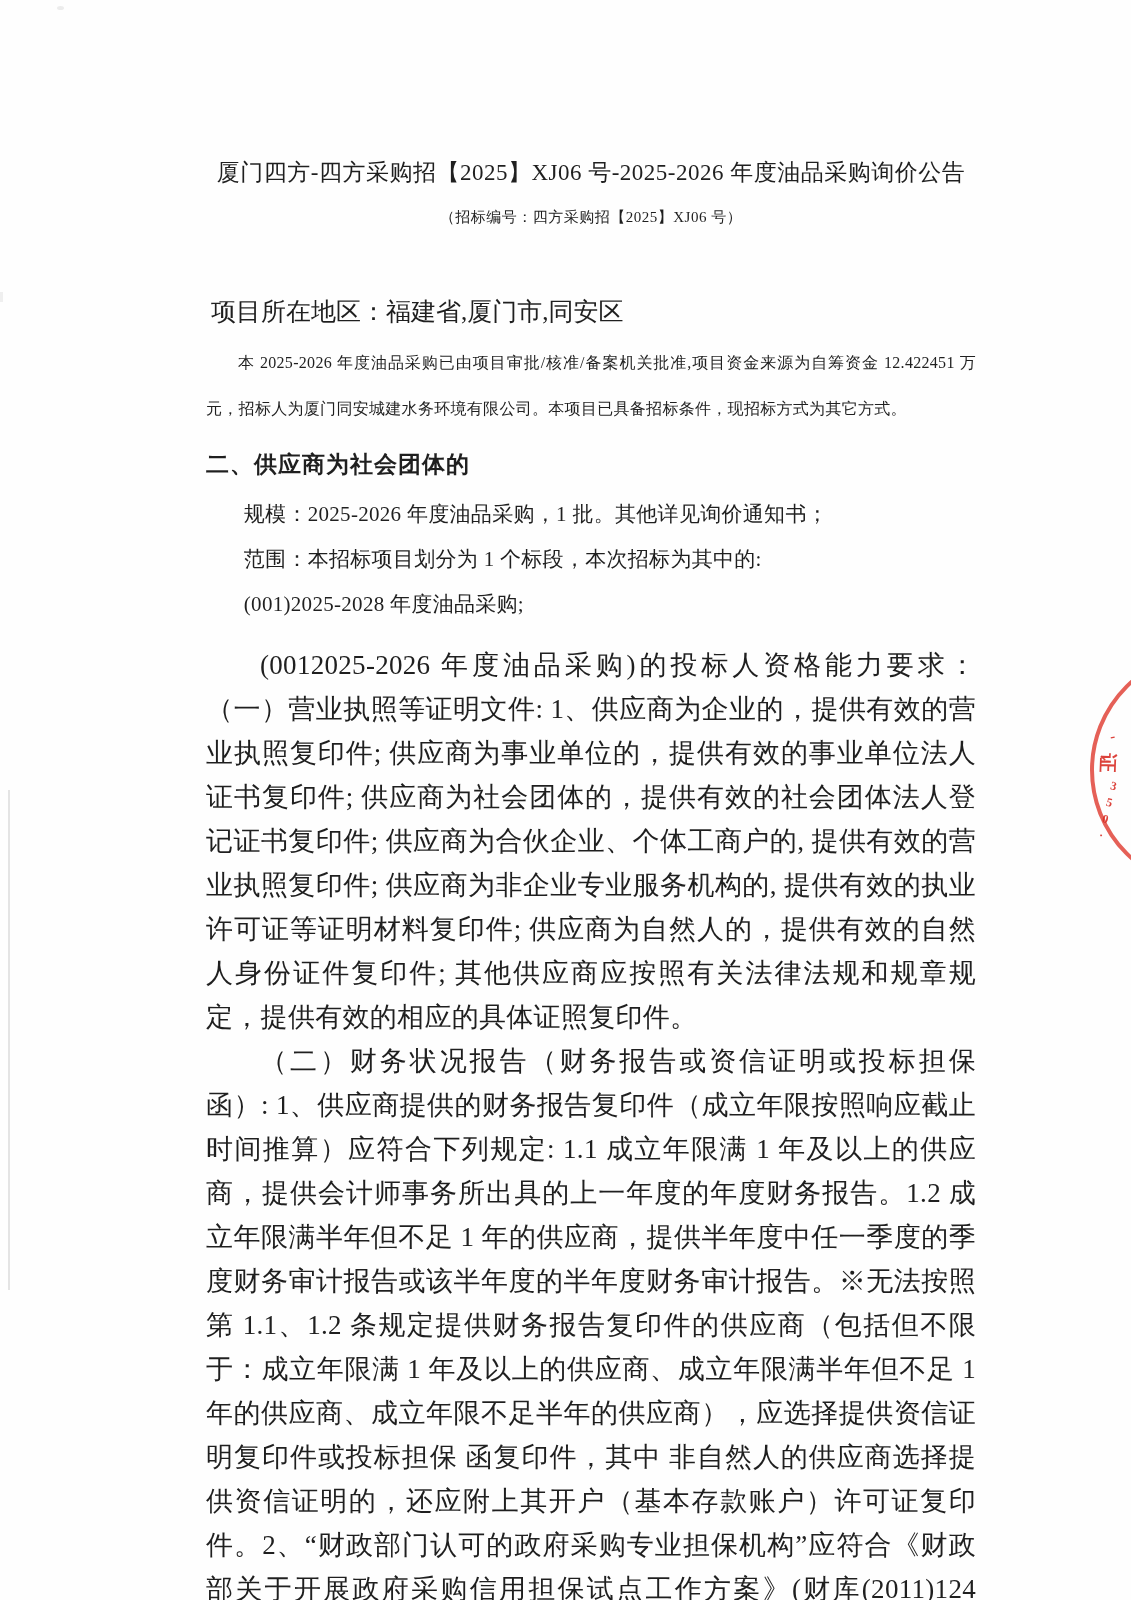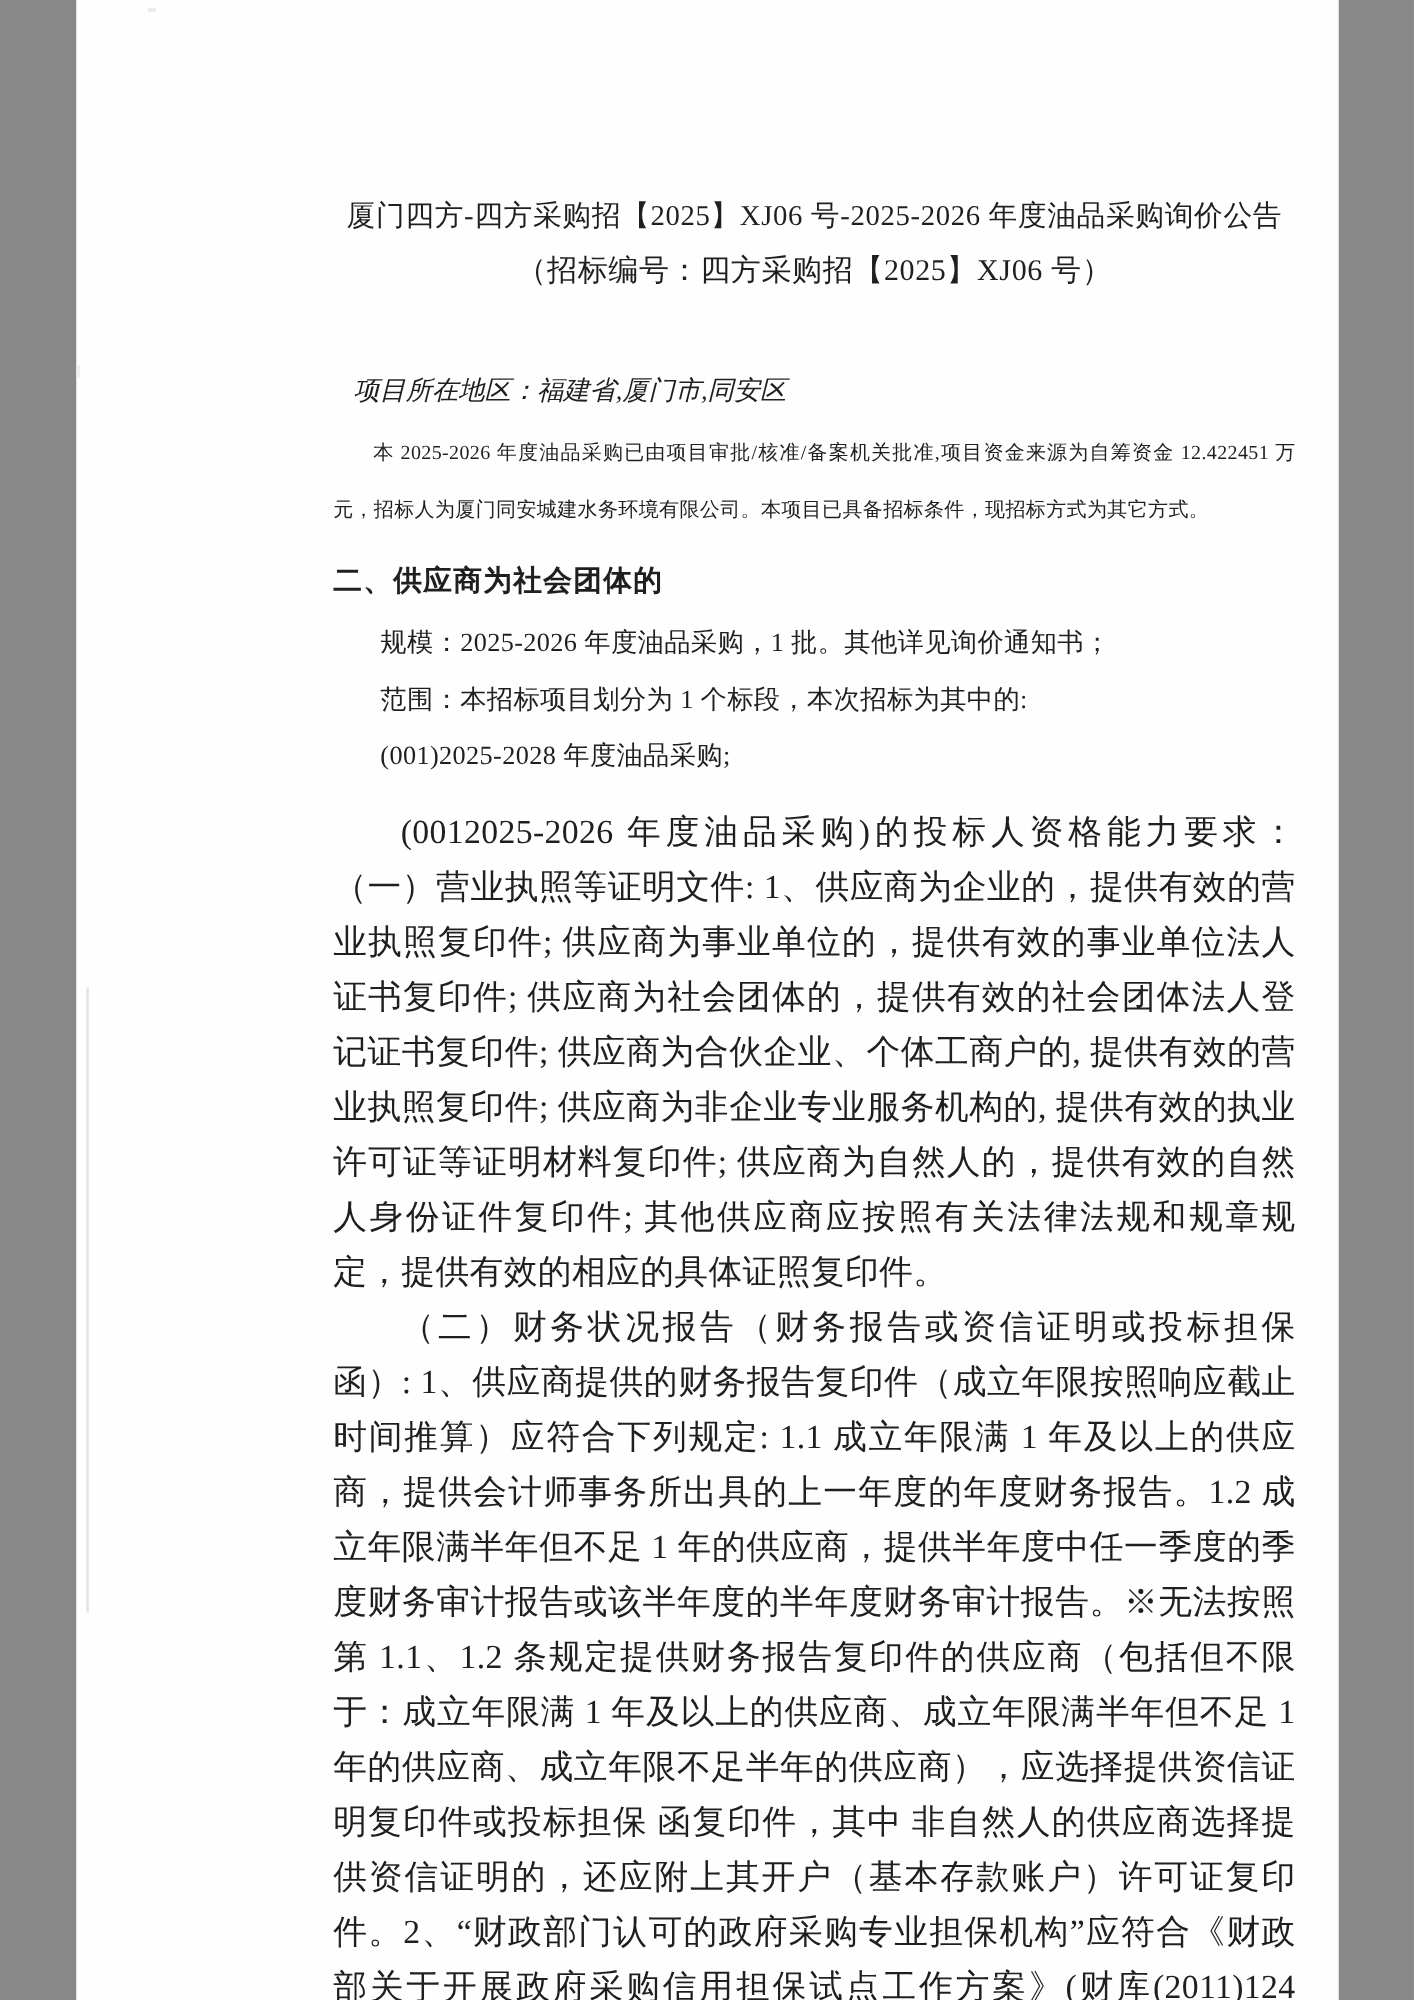--- a/index.html
+++ b/index.html
@@ -1,18 +1,18 @@
 <!DOCTYPE html>
 <html lang="zh"><head>
 <meta charset="utf-8">
 <style>
   html, body { margin: 0; padding: 0; background: #888; }
   .page {
     position: relative;
-    width: 1010px;
+    width: 1131px;
     height: 1600px;
     margin: 0 auto;
     background: #fefefe;
     overflow: hidden;
     font-family: "Liberation Serif", "DejaVu Serif", serif;
     color: #1f1f1f;
   }
   .content {
     position: absolute;
     left: 206px;
@@ -22,31 +22,30 @@
   .doc-title {
     margin: 158px 0 0 0;
     font-size: 23px;
     font-weight: 500;
     line-height: 30px;
     text-align: center;
     letter-spacing: 0.5px;
   }
   .doc-subtitle {
     margin: 14px 0 0 0;
-    font-size: 24px;
+    font-size: 15px;
     font-weight: 500;
     line-height: 30px;
     text-align: center;
     letter-spacing: 0.5px;
   }
   .location-line {
-    margin: 66px 0 0 16px;
-    font-size: 21px;
+    margin: 66px 0 0 5px;
+    font-size: 25px;
     line-height: 28px;
-    font-style: italic;
   }
   .section-heading {
     margin: 18px 0 0 0;
     font-size: 23px;
     font-weight: bold;
     line-height: 30px;
     letter-spacing: 1px;
   }
   .body-para {
     margin: 14px 0 0 0;

